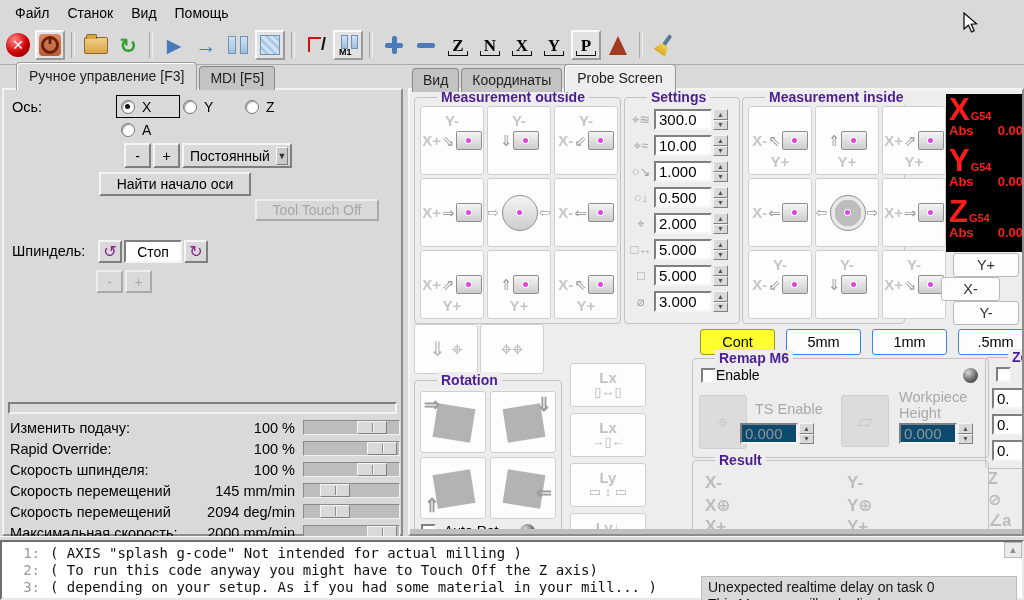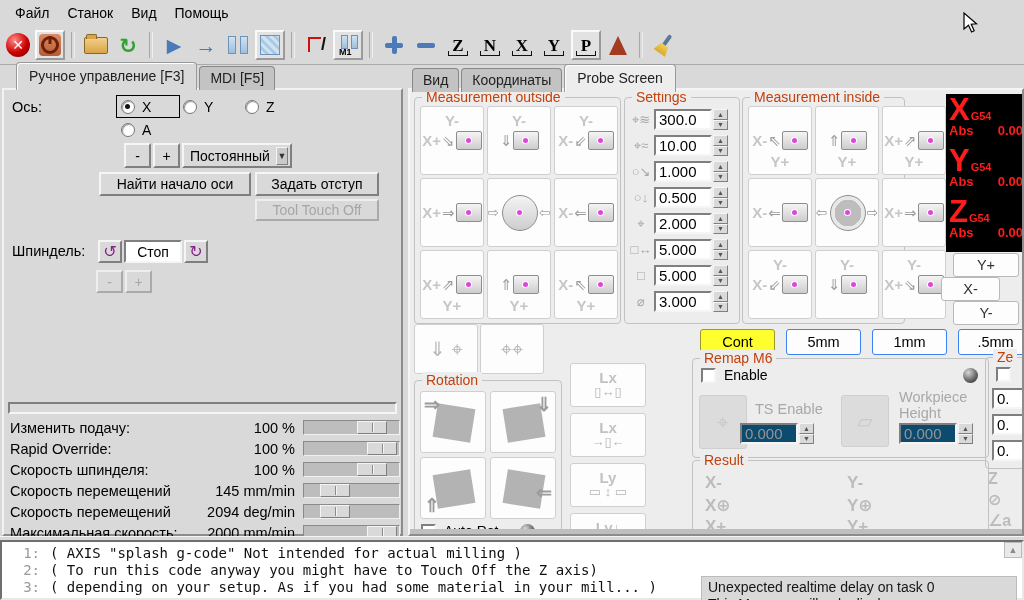--- a/index.html
+++ b/index.html
@@ -77,21 +77,21 @@
   .sunken-strip{position:absolute;left:4px;top:312px;width:389px;height:12px;border:2px solid;border-color:#7f7f7f #f5f5f5 #f5f5f5 #7f7f7f;background:#d9d9d9;box-sizing:border-box}
   .sliders{position:absolute;left:2px;top:327px;width:396px}
   .srow{display:flex;align-items:center;height:21px}
   .srow .sl{flex:1;padding-left:4px;font-size:14.5px;white-space:nowrap}
   .srow .sv{text-align:right;margin-right:8px;font-size:14.5px;white-space:nowrap}
   .trough{width:97px;height:15px;background:#bdbdbd;border:1px solid;border-color:#8a8a8a #f0f0f0 #f0f0f0 #8a8a8a;position:relative;box-sizing:border-box;margin-right:2px}
   .thumb{position:absolute;top:0;width:30px;height:13px;background:#d9d9d9;border:1px solid;border-color:#f5f5f5 #7f7f7f #7f7f7f #f5f5f5;box-sizing:border-box}
   .thumb::after{content:"";position:absolute;left:50%;top:1px;bottom:1px;border-left:1px solid #8a8a8a;border-right:1px solid #f5f5f5}
   
   .frame{position:absolute;border:1px solid #c2c2c2;border-radius:4px;box-sizing:border-box}
-  .frame>.legend{position:absolute;top:-9px;left:7px;background:#ededed;padding:0 4px;font-weight:normal;color:#c2410c;font-size:14px;white-space:nowrap}
+  .frame>.legend{position:absolute;top:-9px;left:22px;background:#ededed;padding:0 4px;font-weight:bold;color:#4c1d95;font-size:14px;white-space:nowrap}
   .pgrid{position:absolute;left:5px;top:8px;display:grid;grid-template-columns:repeat(3,64px);grid-auto-rows:69px;gap:3px}
   .pcell{background:#fdfdfd;border:1px solid #cfcfcf;border-radius:3px;display:flex;flex-direction:column;align-items:center;justify-content:center;padding:1px;box-sizing:border-box;font-family:inherit}
   .plab{color:#c6c6c6;font-weight:bold;font-size:15px;line-height:15px;min-height:15px}
   .pm{display:flex;align-items:center;gap:1px;min-height:26px}
   .pa{color:#9c9c9c;font-size:15px}
   .shape{width:24px;height:17px;background:linear-gradient(#f4f4f4,#cdcdcd);border:1px solid #8d8d8d;border-radius:2px;position:relative}
   .shape::after{content:"";position:absolute;left:50%;top:50%;width:5px;height:5px;margin:-3px 0 0 -3px;border-radius:50%;background:#e044e0;box-shadow:0 0 0 1px #fff}
   .pcell.center-in .shape,.pcell.center-out .shape{width:34px;height:34px;border-radius:50%}
   .pcell.center-in .pm::before{content:"⇨";color:#9c9c9c}
   .pcell.center-in .pm::after{content:"⇦";color:#9c9c9c}
@@ -275,21 +275,20 @@
       </label>
 
   </div>
   <div class="btn" style="position:absolute;left:120px;top:53px;width:27px;height:25px">-</div>
   <div class="btn" style="position:absolute;left:149px;top:53px;width:27px;height:25px">+</div>
   <div class="combo" style="left:178px;top:53px;width:110px;height:25px">
     <span>Постоянный</span>
     <span class="arrow">▼</span>
   </div>
   <div class="btn" style="position:absolute;left:95px;top:82px;width:152px;height:24px">Найти начало оси</div>
-  <div class="btn" style="position:absolute;left:251px;top:82px;width:124px;height:24px">Задать отступ</div>
   <div class="btn disabled" style="position:absolute;left:251px;top:109px;width:124px;height:22px">Tool Touch Off</div>
 
   <span class="lbl" style="left:8px;top:153px">Шпиндель:</span>
   <div class="btn" style="position:absolute;left:94px;top:150px;width:24px;height:23px;color:#882288;font-size:16px;padding:0">
       <span>↺</span>
     </div>
   <div class="btn pressed" style="position:absolute;left:120px;top:150px;width:58px;height:23px">Стоп</div>
   <div class="btn" style="position:absolute;left:180px;top:150px;width:24px;height:23px;color:#882288;font-size:16px;padding:0">
       <span>↻</span>
     </div>
@@ -733,21 +732,21 @@
     <span class="ll">Ly</span>
     <span class="lc">▭ ↕ ▭</span>
   </div>
   <div class="lenbtn" style="left:160px;top:423px">
     <span class="ll">Ly↓</span>
     <span class="lc">▭</span>
   </div>
 
   <div class="frame" style="left:282px;top:268px;width:297px;height:100px">
     <span class="legend gray-title">Remap M6</span>
-    <label style="position:absolute;left:8px;top:8px;display:flex;align-items:center;gap:8px">
+    <label style="position:absolute;left:8px;top:8px;display:flex;align-items:center;">
       <span class="check"></span>
       <span>Enable</span>
     </label>
     <span class="led" style="position:absolute;left:270px;top:9px"></span>
     <div class="toolbtn" style="left:6px;top:36px;width:46px;height:52px;background:#dcdcdc;color:#c9c9c9">⌖</div>
     <span style="position:absolute;left:62px;top:42px;color:#a8a8a8;font-size:14.5px">TS Enable</span>
     <span class="spin disabled" style="position:absolute;left:47px;top:64px">
       <input value="0.000" style="">
       <span class="arrows">
           <span class="sa">▲</span>

